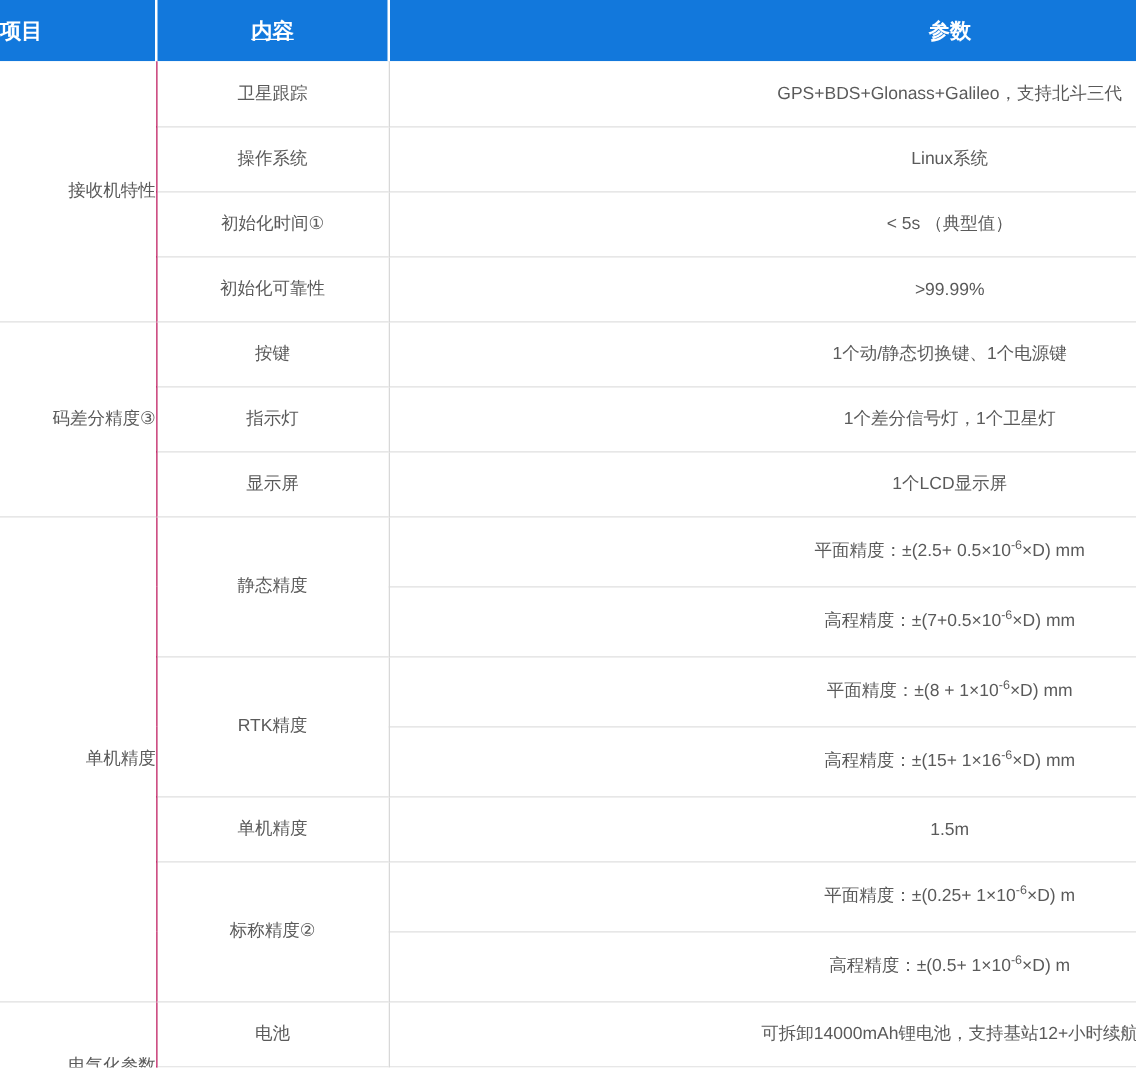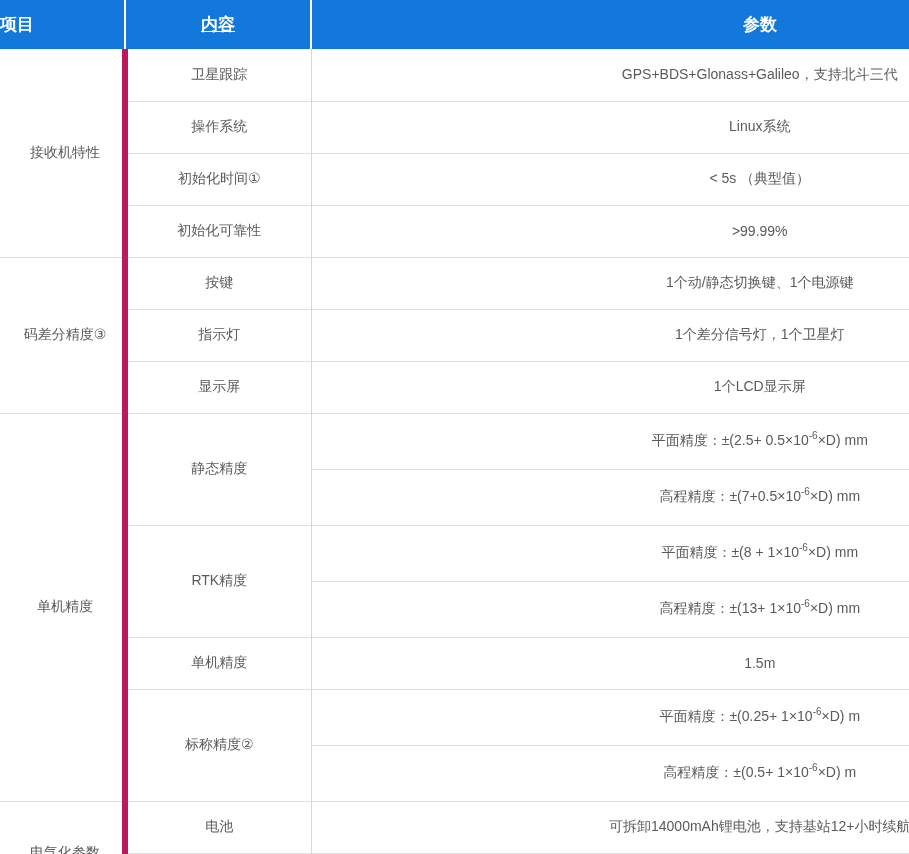--- a/index.html
+++ b/index.html
@@ -34,22 +34,22 @@
   th.col-content{ width: 184px; text-align: center; border-right: 2px solid #ffffff; text-decoration: underline; }
   th.col-param  { width: 896px; text-align: center; }
   .spec-table td {
     border-top: 1px solid #dfdfdf;
     padding: 0;
     vertical-align: middle;
     background: #ffffff;
   }
   .spec-table tbody tr:first-child td { border-top: none; }
   td.item-cell {
-    border-right: 6px solid #be185d;
-    text-align: center;
+    border-right: 1px solid #be185d;
+    text-align: right;
     padding-left: 8px;
   }
   td.content-cell {
     border-right: 1px solid #d8d8d8;
     text-align: center;
     margin-top: 20px;
   }
   td.param-cell {
     text-align: center;
   }
@@ -106,21 +106,21 @@
         <td class="param-cell"><span>平面精度：±(2.5+ 0.5×10</span><sup>-6</sup><span>×D) mm</span></td>
       </tr>
       <tr style="height: 56px;">
         <td class="param-cell"><span>高程精度：±(7+0.5×10</span><sup>-6</sup><span>×D) mm</span></td>
       </tr>
       <tr style="height: 56px;">
         <td class="content-cell" rowspan="2">RTK精度</td>
         <td class="param-cell"><span>平面精度：±(8 + 1×10</span><sup>-6</sup><span>×D) mm</span></td>
       </tr>
       <tr style="height: 56px;">
-        <td class="param-cell"><span>高程精度：±(13+ 1×10</span><sup>-6</sup><span>×D) mm</span></td>
+        <td class="param-cell"><span>高程精度：±(15+ 1×16</span><sup>-6</sup><span>×D) mm</span></td>
       </tr>
       <tr style="height: 52px;">
         <td class="content-cell" rowspan="1">单机精度</td>
         <td class="param-cell">1.5m</td>
       </tr>
       <tr style="height: 56px;">
         <td class="content-cell" rowspan="2">标称精度②</td>
         <td class="param-cell"><span>平面精度：±(0.25+ 1×10</span><sup>-6</sup><span>×D) m</span></td>
       </tr>
       <tr style="height: 56px;">

